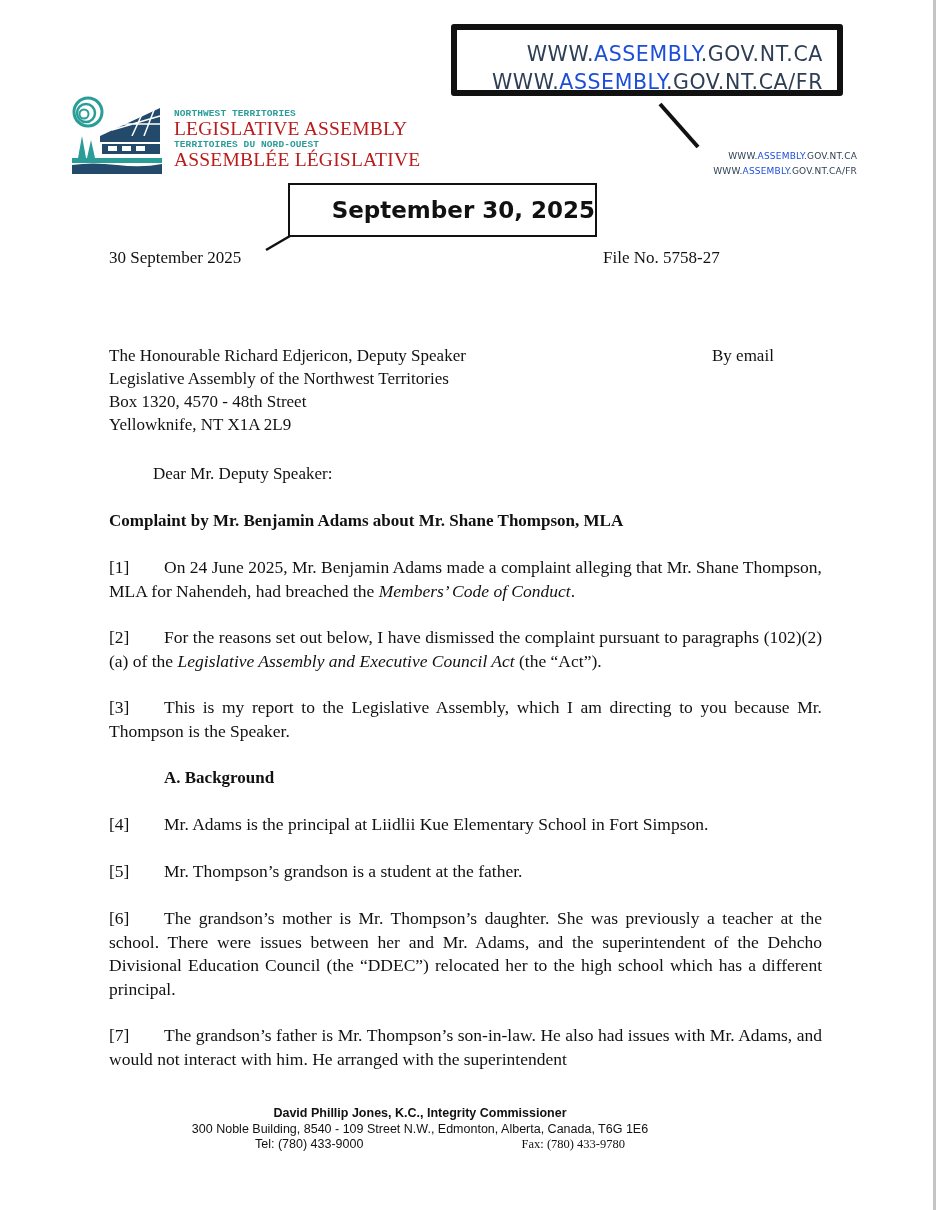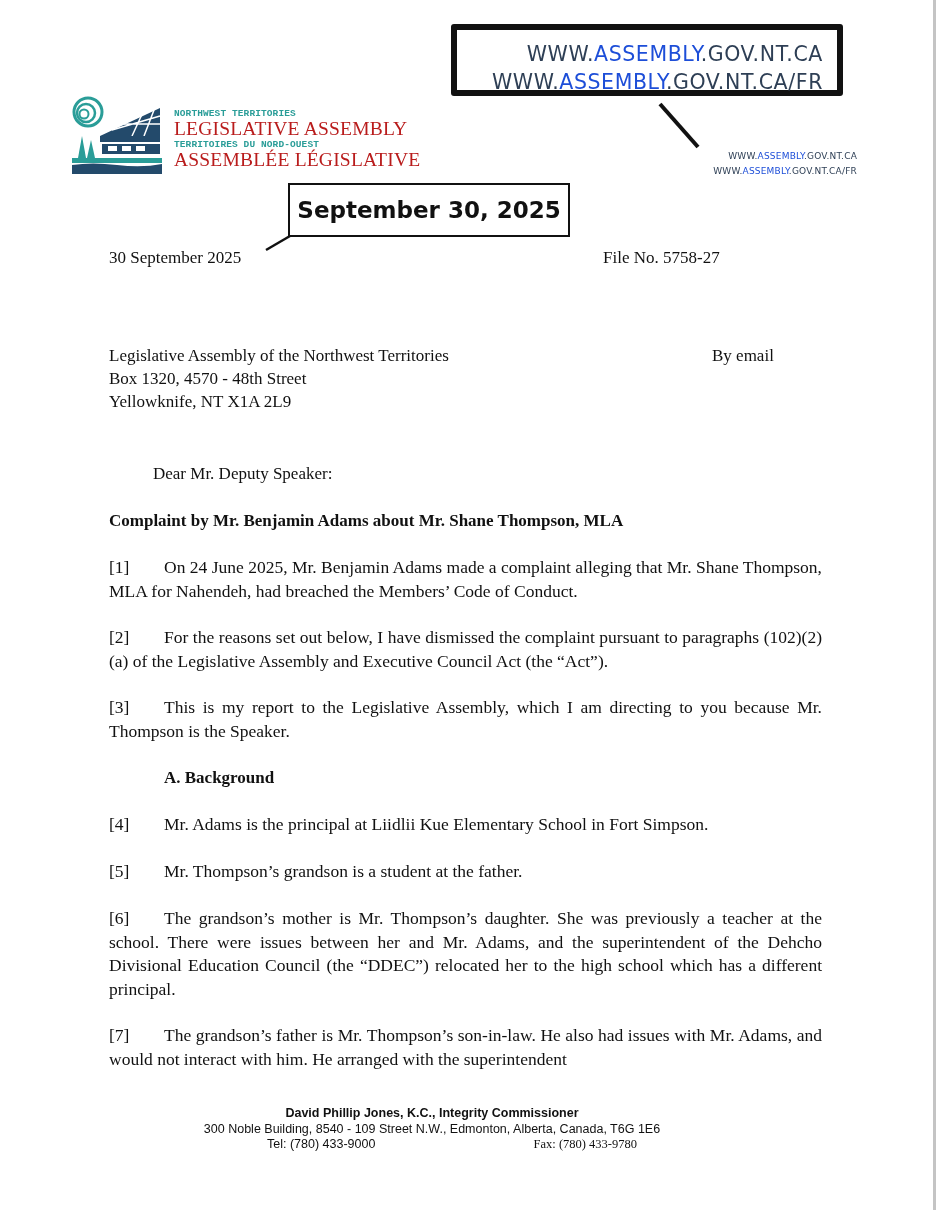--- a/index.html
+++ b/index.html
@@ -42,34 +42,34 @@
 
   
   .small-urls {
     position: absolute; right: 79px; top: 149px; text-align: right;
     font-family: "DejaVu Sans", sans-serif; font-size: 9px; line-height: 15px;
     color: #2e3f55; letter-spacing: 0.2px;
   }
 
   
   .date-callout {
-    position: absolute; left: 288px; top: 183px; width: 282px; height: 54px;
+    position: absolute; left: 288px; top: 183px; width: 309px; height: 54px;
     border: 2px solid #111; background: #fff; box-sizing: border-box;
     font-family: "DejaVu Sans", sans-serif; font-weight: bold; font-size: 23px;
-    text-align: center; line-height: 50px; color: #111;
+    text-align: right; line-height: 50px; color: #111;
   }
 
   .doc-text { font-size: 17px; line-height: 23px; }
   .bold { font-weight: bold; }
-  .ital { }
+  .ital { font-style: italic; }
   .para { position: absolute; left: 109px; width: 713px; font-size: 17.5px; line-height: 23.5px; text-align: justify; }
   .pnum { display: inline-block; width: 55px; }
 
   .footer {
-    position: absolute; left: 16px; width: 792px; top: 1106px; text-align: center;
+    position: absolute; left: 4px; width: 792px; top: 1106px; text-align: center;
     font-family: "Liberation Sans", sans-serif; font-size: 12.5px; line-height: 15.5px; color: #111; padding-left: 20px;
   }
   .footer .tel-row span { display: inline-block; }
 </style>
 </head>
 <body>
 
 <div class="page-edge"></div>
 
 <svg class="callout-line" viewBox="0 0 936 260">
@@ -110,20 +110,21 @@
   <div><span>WWW.</span><span class="teal">ASSEMBLY</span><span>.GOV.NT.CA</span></div>
   <div><span>WWW.</span><span class="teal">ASSEMBLY</span><span>.GOV.NT.CA/FR</span></div>
 </div>
 
 <div class="date-callout">September 30, 2025</div>
 
 <div class="abs doc-text" style="left:109px; top:246px;">30 September 2025</div>
 <div class="abs doc-text" style="left:603px; top:246px;">File No. 5758-27</div>
 
 <div class="abs doc-text" style="left:109px; top:344px;">
+  <div>The Honourable Richard Edjericon, Deputy Speaker</div>
   <div>Legislative Assembly of the Northwest Territories</div>
   <div>Box 1320, 4570 - 48th Street</div>
   <div>Yellowknife, NT  X1A 2L9</div>
 </div>
 <div class="abs doc-text" style="left:712px; top:344px;">By email</div>
 
 <div class="abs doc-text" style="left:121px; top:462px;margin-left:32px;">Dear Mr. Deputy Speaker:</div>
 <div class="abs doc-text bold" style="left:109px; top:509px;">Complaint by Mr. Benjamin Adams about Mr. Shane Thompson, MLA</div>
 
 <div class="para" style="top:556px;">

